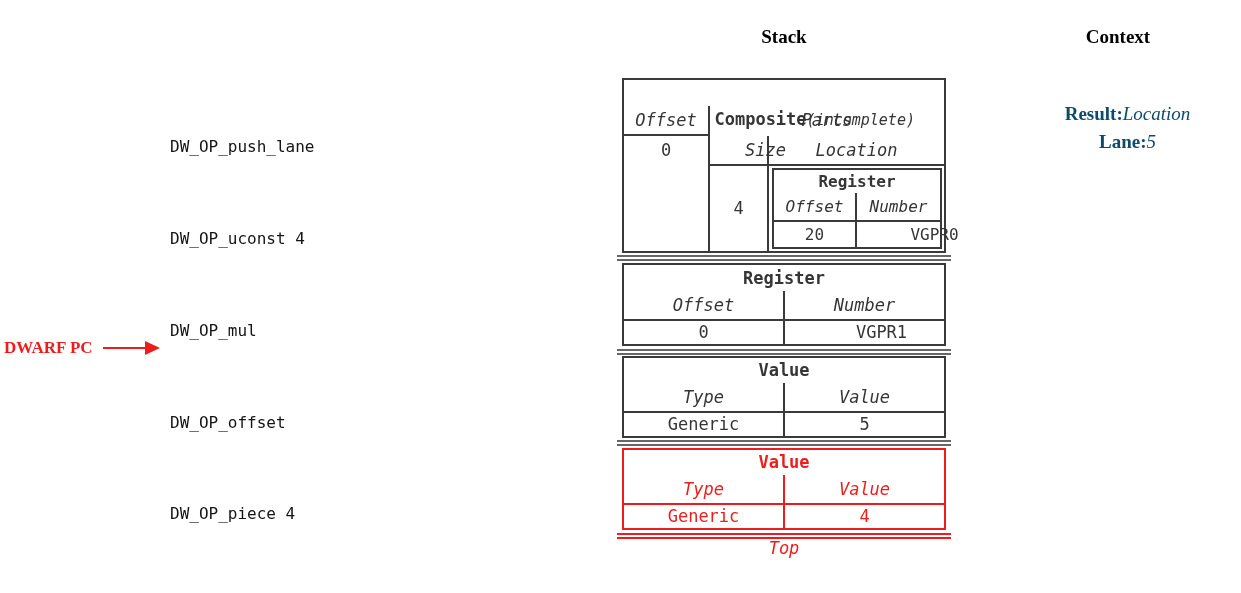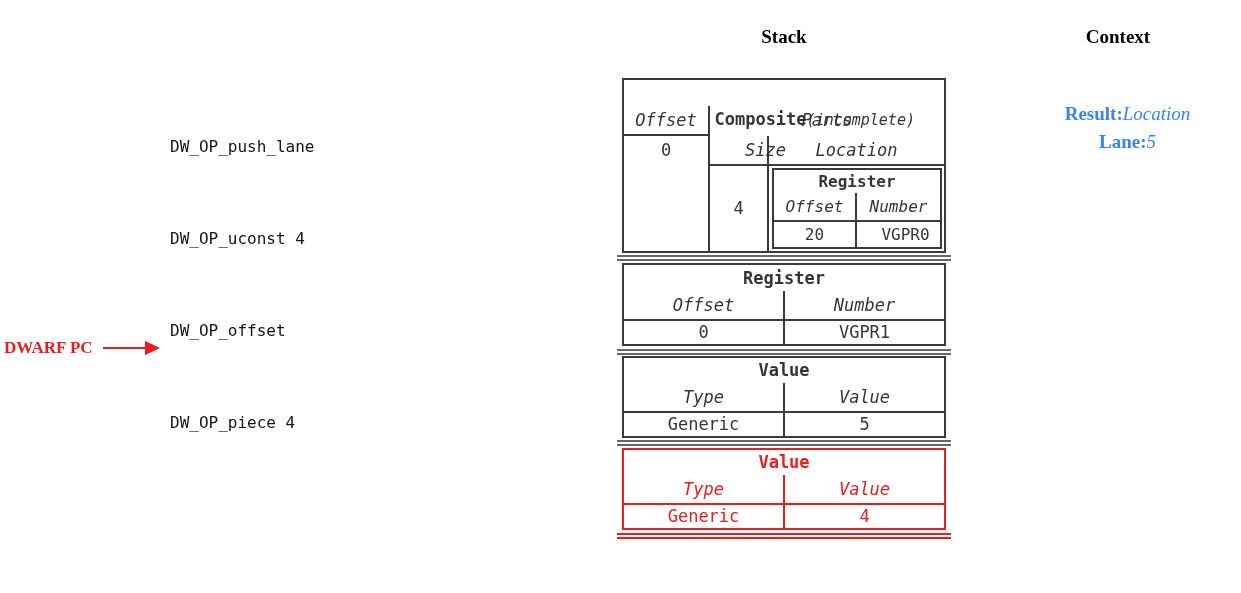--- a/index.html
+++ b/index.html
@@ -34,33 +34,34 @@
   .sbox.red{border-color:var(--red);color:var(--red);}
   .sbox.red .vl,.sbox.red .hl{background:var(--red);}
   
   .sep{position:absolute;left:617px;width:334px;}
   .sep i{display:block;height:2px;background:var(--sep);margin-bottom:2px;}
   .sep.red-sep i{background:var(--red);}
   .top-label{position:absolute;left:684px;top:538px;width:200px;text-align:center;
              font-size:17px;font-style:italic;color:var(--red);}
   
   .ctx-line{position:absolute;left:1018px;width:200px;text-align:center;
-            font-family:"Liberation Serif","DejaVu Serif",serif;font-size:19px;line-height:24px;color:#3b82f6;white-space:pre;}
+            font-family:"Liberation Serif","DejaVu Serif",serif;font-size:19px;line-height:24px;color:#0c4a6e;white-space:pre;}
 </style>
 </head>
 <body>
 
 <div class="canvas">
 
   <div class="hdr" style="left:684px;">Stack</div>
   <div class="hdr" style="left:1018px;">Context</div>
 
   <div class="expr-list">
     <div>DW_OP_push_lane</div>
     <div>DW_OP_uconst 4</div>
+    <div>DW_OP_mul</div>
     <div>DW_OP_offset</div>
     <div>DW_OP_piece 4</div>
     
     
     
     
     
     
   </div>
 
@@ -83,37 +84,37 @@
     <div class="hl" style="left:86px;top:84px;width:234px;"></div>
     <div class="cell" style="left:86px;top:86px;width:57px;height:85px;line-height:85px;">4</div>
 
     <div class="nbox" style="left:148px;top:88px;width:170px;height:81px;">
       <div class="cell b" style="left:0;top:0;width:166px;height:23px;line-height:23px;">Register</div>
       <div class="vl" style="left:81px;top:23px;height:54px;"></div>
       <div class="cell it" style="left:0;top:23px;width:81px;height:27px;line-height:27px;">Offset</div>
       <div class="cell it" style="left:83px;top:23px;width:83px;height:27px;line-height:27px;">Number</div>
       <div class="hl" style="left:0;top:50px;width:166px;"></div>
       <div class="cell" style="left:0;top:52px;width:81px;height:25px;line-height:25px;">20</div>
-      <div class="cell" style="left:90px;top:52px;width:83px;height:25px;line-height:25px;">VGPR0</div>
+      <div class="cell" style="left:83px;top:52px;width:83px;height:25px;line-height:25px;padding-left:36px;">VGPR0</div>
     </div>
   </div>
 
   <div class="sep" style="top:255px;">
       <i></i>
       <i></i>
     </div>
 
   <div class="sbox" style="top:263px;height:83px;">
     <div class="cell b" style="left:0;top:0;width:320px;height:26px;line-height:26px;">Register</div>
     <div class="vl" style="left:159px;top:26px;height:53px;"></div>
     <div class="cell it" style="left:0;top:26px;width:159px;">Offset</div>
     <div class="cell it" style="left:161px;top:26px;width:159px;">Number</div>
     <div class="hl" style="left:0;top:54px;width:320px;"></div>
     <div class="cell" style="left:0;top:56px;width:159px;height:23px;line-height:23px;">0</div>
-    <div class="cell" style="left:161px;top:56px;width:159px;height:38px;line-height:23px;">VGPR1</div>
+    <div class="cell" style="left:178px;top:56px;width:159px;height:38px;line-height:23px;">VGPR1</div>
   </div>
 
   <div class="sep" style="top:349px;">
       <i></i>
       <i></i>
     </div>
 
   <div class="sbox" style="top:356px;height:82px;">
     <div class="cell b" style="left:0;top:0;width:320px;height:25px;line-height:25px;">Value</div>
     <div class="vl" style="left:159px;top:25px;height:53px;"></div>
@@ -136,20 +137,21 @@
     <div class="cell it" style="left:161px;top:25px;width:159px;">Value</div>
     <div class="hl" style="left:0;top:53px;width:320px;"></div>
     <div class="cell" style="left:0;top:55px;width:159px;height:23px;line-height:23px;">Generic</div>
     <div class="cell" style="left:161px;top:55px;width:159px;height:23px;line-height:23px;">4</div>
   </div>
 
   <div class="sep red-sep" style="top:533px;">
       <i></i>
       <i></i>
     </div>
+  <div class="top-label">Top</div>
 
   <div class="ctx-line" style="top:78px;">
     <span class="b">Result:</span><span class="it">Location</span>
   </div>
   <div class="ctx-line" style="top:106px;">
     <span class="b">Lane:</span><span class="it">5</span>
   </div>
 
 </div>
 

